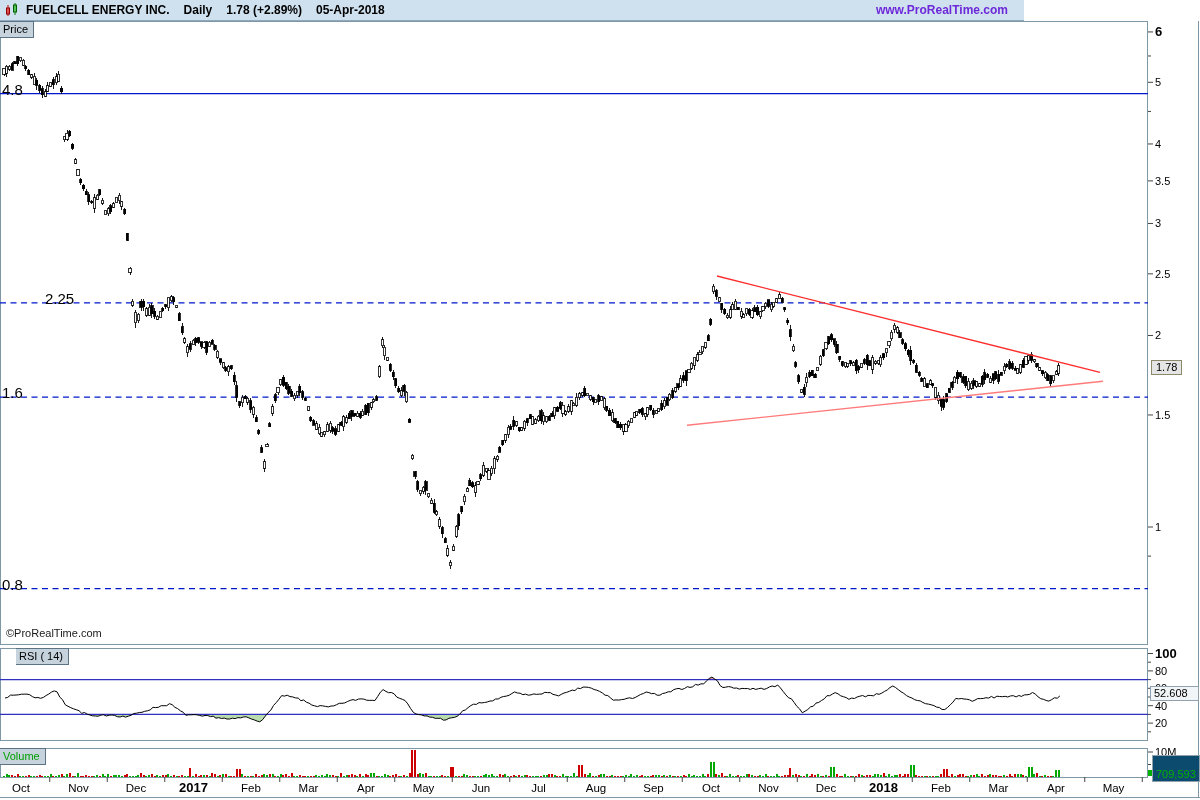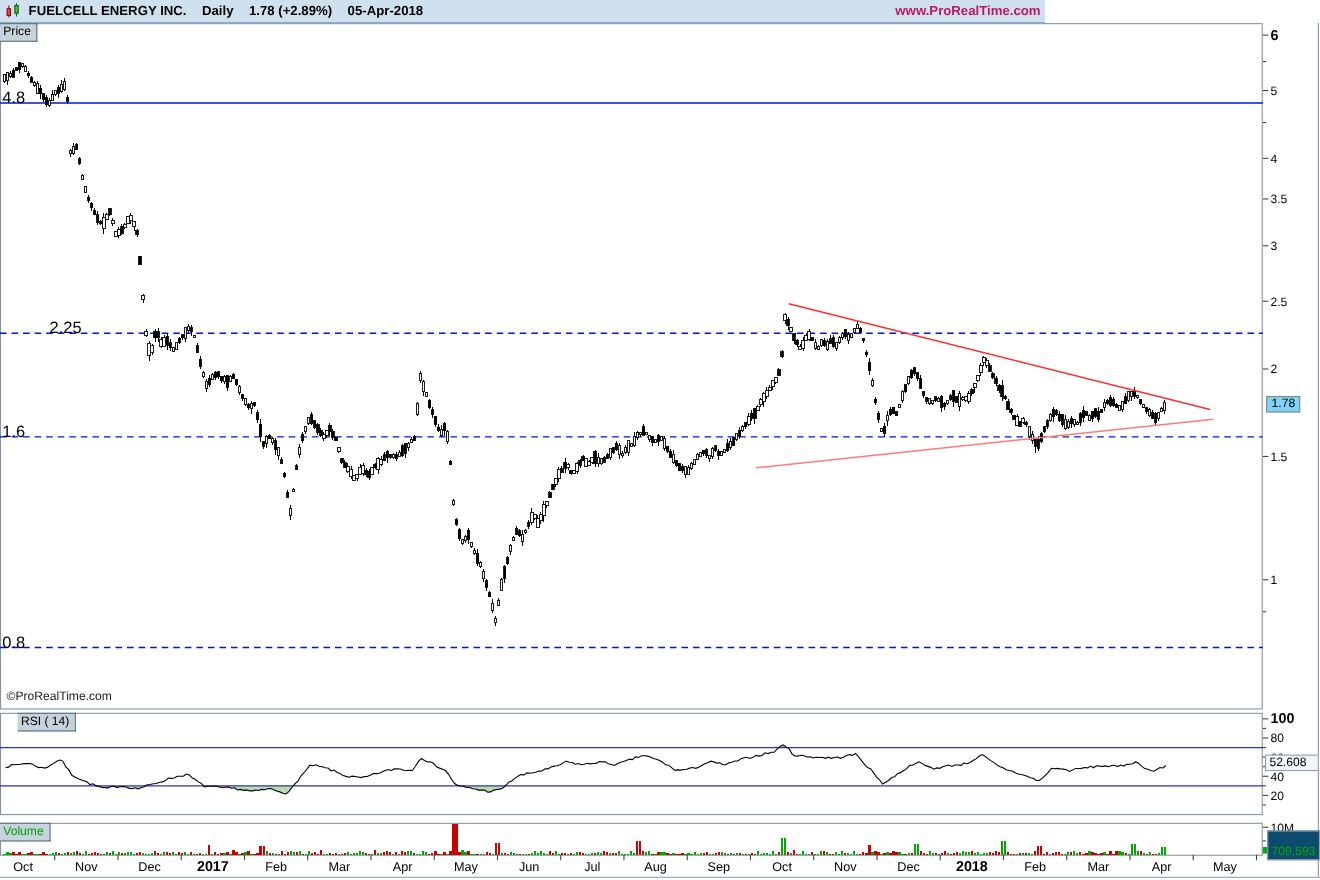--- a/index.html
+++ b/index.html
@@ -1,29 +1,29 @@
 <!DOCTYPE html>
 <html><head>
 <meta charset="utf-8">
 <style>
   html,body{margin:0;padding:0;background:#fff;}
   #screen{position:relative;width:1200px;height:800px;background:#fff;overflow:hidden;
           font-family:"Liberation Sans", sans-serif;-webkit-font-smoothing:antialiased;}
   #chart-svg{position:absolute;left:0;top:0;}
-  .header{position:absolute;left:0;top:0;width:950px;height:21px;background:#cfe1ef;
+  .header{position:absolute;left:0;top:0;width:1024px;height:21px;background:#cfe1ef;
           border-bottom:1px solid #8fa8ba;display:flex;align-items:center;box-sizing:border-box;}
   .header .ttl{font-size:12px;font-weight:bold;color:#000;margin-right:14px;white-space:nowrap;}
   .header .icon{margin:0 6px 0 4px;display:flex;align-items:center;}
-  .header .url{margin-left:auto;margin-right:4px;font-size:12px;font-weight:bold;color:#be185d;}
+  .header .url{margin-left:auto;margin-right:16px;font-size:12px;font-weight:bold;color:#6d28d9;}
   .tab{position:absolute;background:#c6d3dc;border:1px solid #5a7486;border-left:none;
        font-size:11px;color:#000;padding:1px 5px 2px 3px;line-height:12px;z-index:5;}
   .tab.vol{color:#00a000;}
   .lvl-label{position:absolute;font-size:15px;color:#000;z-index:4;left:2px;}
   .badge{position:absolute;font-size:11px;z-index:6;box-sizing:border-box;}
-  .badge.price{left:1151px;top:360px;background:#7dd3fc;border:1px solid #8a8a6a;color:#000;
+  .badge.price{left:1151px;top:360px;background:#e5e5e5;border:1px solid #8a8a6a;color:#000;
                padding:0 4px 1px 4px;}
   .badge.rsi{left:1150px;top:686px;background:#f2f5f7;border:1px solid #90a2ae;color:#000;
              padding:0 10px 1px 3px;}
   .badge.volume{left:1152px;top:755px;background:#0c4a6e;border:1px solid #90a2ae;color:#00b000;
                 padding:12px 3px 1px 3px;}
   .watermark{position:absolute;left:6px;top:627px;font-size:11px;color:#1a1a1a;z-index:4;text-align:center;}
 </style>
 </head>
 <body>
 

